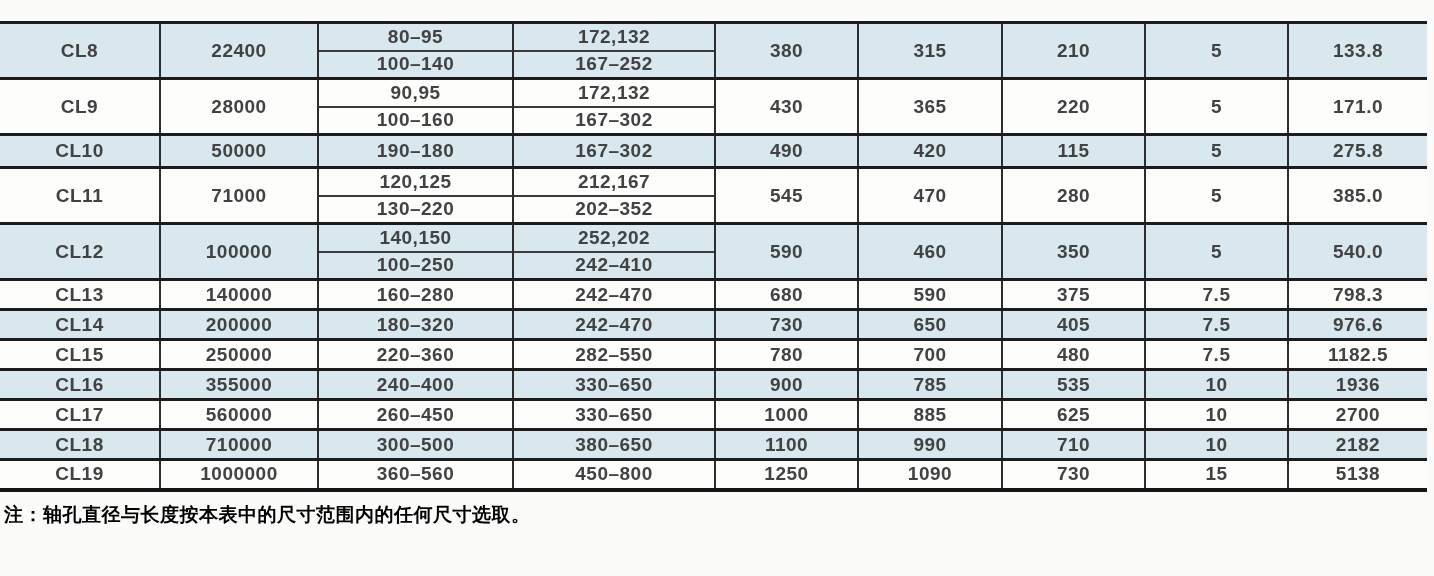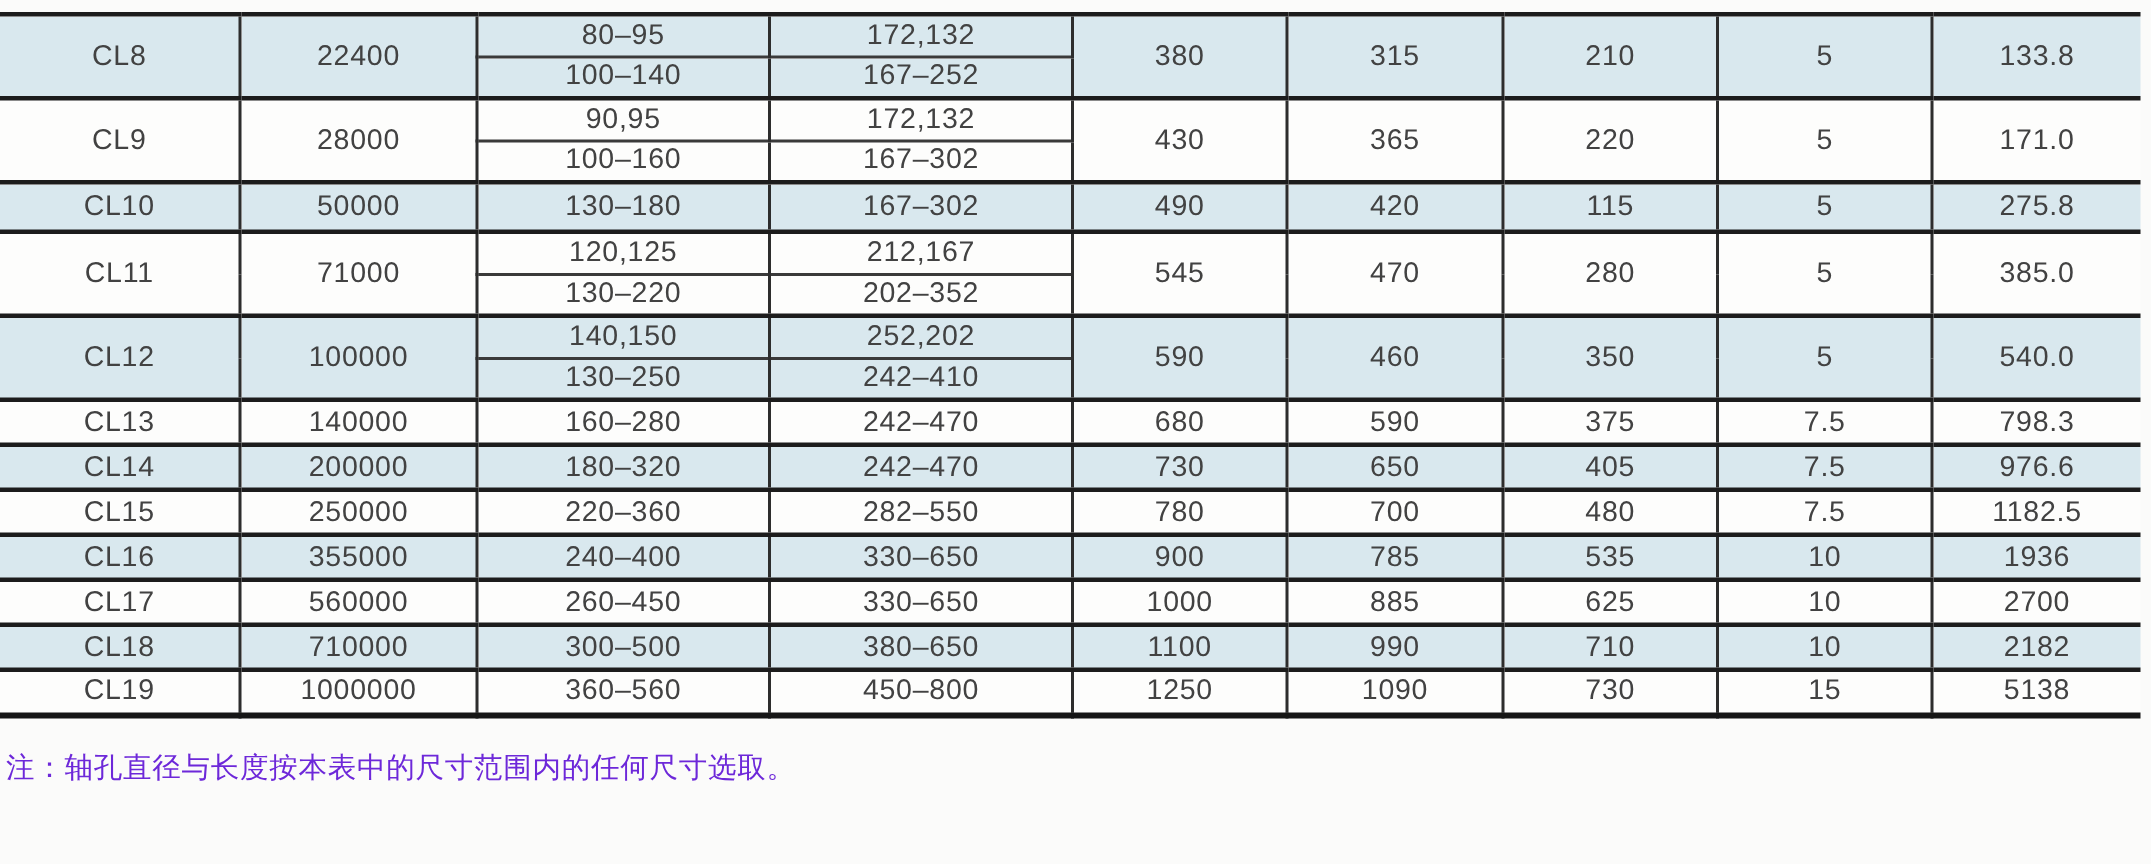--- a/index.html
+++ b/index.html
@@ -1,21 +1,21 @@
 <!DOCTYPE html>
 <html><head>
 <meta charset="utf-8">
 <style>
   html,body{margin:0;padding:0;}
   body{
     width:1434px;height:576px;overflow:hidden;
     background:#fbfbfa;
     font-family:"Liberation Sans","DejaVu Sans",sans-serif;
   }
-  .sheet{padding-top:8px;}
+  .sheet{padding-top:21px;font-weight:bold;}
   table.spec{
     border-collapse:collapse;
     table-layout:fixed;
     width:1427px;
     border-top:3px solid #161616;
     border-bottom:4px solid #161616;
   }
   table.spec td{
     border-right:2px solid #2d2d2d;
     text-align:center;
@@ -30,24 +30,24 @@
   table.spec td.last-col{border-right:none;}
   tr.group-first td{border-top:3px solid #1c1c1c;}
   td.sub{border-top:2px solid #3a3a3a;}
   tr.shaded td{background:#d9e8ee;}
   tr.plain td{background:#fdfdfc;}
   tr.dbl{height:28px;}
   tr.sub-row{height:28px;}
   tr.single{height:30px;border-radius:14px;}
   tr.single.tall{height:33px;}
   .note{
-    margin:20px 0 0 4px;
+    margin:10px 0 0 4px;
     font-family:"Liberation Serif","DejaVu Serif",serif;
     font-size:19px;
-    color:#6d28d9;
+    color:#000000;
     letter-spacing:0.5px;
   }
 </style>
 </head>
 <body>
 
 <div class="sheet">
   <table class="spec">
     <colgroup>
       <col style="width:160px">
@@ -87,21 +87,21 @@
           <td rowspan="2">5</td>
           <td rowspan="2" class="last-col">171.0</td>
         </tr>
         <tr class="sub-row plain">
           <td class="sub">100–160</td>
           <td class="sub">167–302</td>
         </tr>
         <tr class="group-first shaded single tall">
           <td>CL10</td>
           <td>50000</td>
-          <td>130–180</td>
+          <td>190–180</td>
           <td>167–302</td>
           <td>490</td>
           <td>420</td>
           <td>115</td>
           <td>5</td>
           <td class="last-col">275.8</td>
         </tr>
         <tr class="group-first plain dbl">
           <td rowspan="2">CL11</td>
           <td rowspan="2">71000</td>
@@ -122,21 +122,21 @@
           <td rowspan="2">100000</td>
           <td>140,150</td>
           <td>252,202</td>
           <td rowspan="2">590</td>
           <td rowspan="2">460</td>
           <td rowspan="2">350</td>
           <td rowspan="2">5</td>
           <td rowspan="2" class="last-col">540.0</td>
         </tr>
         <tr class="sub-row shaded">
-          <td class="sub">130–250</td>
+          <td class="sub">100–250</td>
           <td class="sub">242–410</td>
         </tr>
         <tr class="group-first plain single">
           <td>CL13</td>
           <td>140000</td>
           <td>160–280</td>
           <td>242–470</td>
           <td>680</td>
           <td>590</td>
           <td>375</td>

